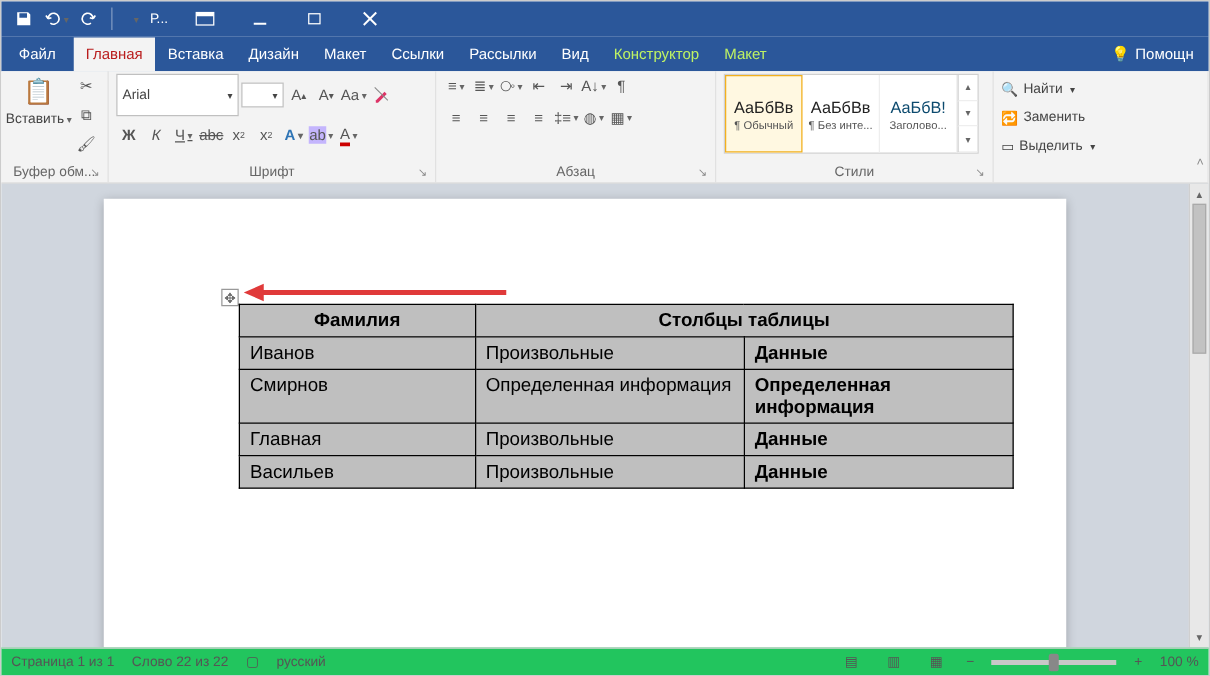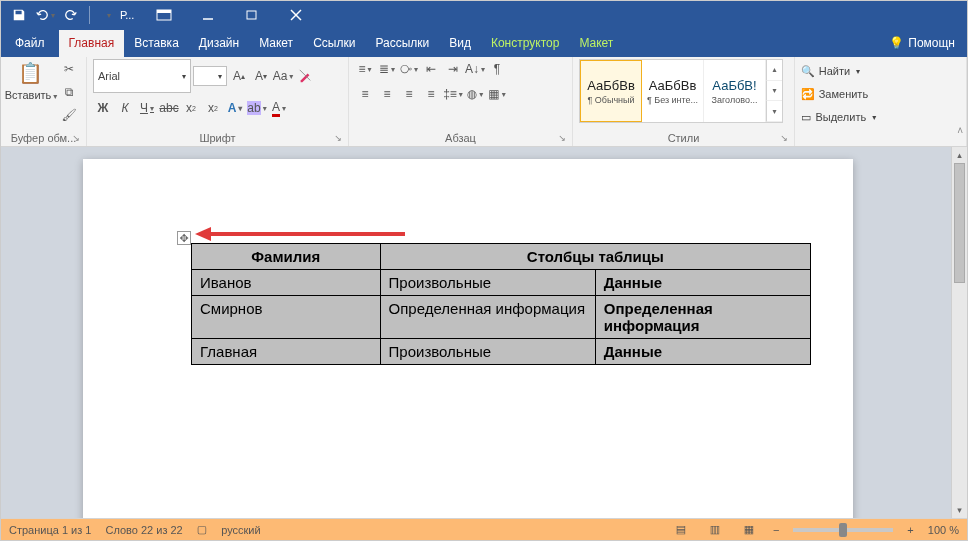--- a/index.html
+++ b/index.html
@@ -63,21 +63,21 @@
   .arrow svg { display:block; }
 
   table.doc { border-collapse: collapse; position:absolute; left:108px; top:84px; width: 620px; font-family: Arial, sans-serif; }
   table.doc td, table.doc th { border:1px solid #000; padding: 4px 8px; font-size:15px; background:#bfbfbf; color:#000; vertical-align: top; }
   table.doc th { font-weight:bold; }
   table.doc .c1 { width: 184px; }
   table.doc .c2 { width: 210px; }
   table.doc .c3 { width: 210px; font-weight: bold; }
 
   
-  .statusbar { position:absolute; left:0; right:0; bottom:0; height:22px; background:#fdba74; border-top:1px solid #d4d4d4; display:flex; align-items:center; font-size:11px; color:#555; padding: 0 8px; gap: 14px; }
+  .statusbar { position:absolute; left:0; right:0; bottom:0; height:22px; background:#22c55e; border-top:1px solid #d4d4d4; display:flex; align-items:center; font-size:11px; color:#555; padding: 0 8px; gap: 14px; }
   .statusbar .spacer { flex:1; }
   .zoomtrack { width:100px; height:4px; background:#c8c8c8; position:relative; }
   .zoomtrack .tick { position:absolute; left:49px; top:-3px; width:2px; height:10px; background:#888; }
   .zoomtrack .knob { position:absolute; left:46px; top:-5px; width:8px; height:14px; background:#888; border-radius:2px; }
   .viewbtn { width:20px; height:18px; display:flex; align-items:center; justify-content:center; }
 </style>
 </head>
 <body>
 
 <div class="titlebar">
@@ -296,20 +296,25 @@
       <tr>
             <td class="c1">Смирнов</td>
             <td class="c2">Определенная информация</td>
             <td class="c3">Определенная информация</td>
           </tr>
       <tr>
             <td class="c1">Главная</td>
             <td class="c2">Произвольные</td>
             <td class="c3">Данные</td>
           </tr>
+      <tr>
+            <td class="c1">Васильев</td>
+            <td class="c2">Произвольные</td>
+            <td class="c3">Данные</td>
+          </tr>
     </tbody>
       </table>
   </div>
   <div class="vscroll">
     <div class="up">▴</div>
     <div class="thumb"></div>
     <div class="down" style="position:absolute;bottom:0;width:100%">▾</div>
   </div>
 </div>
 

